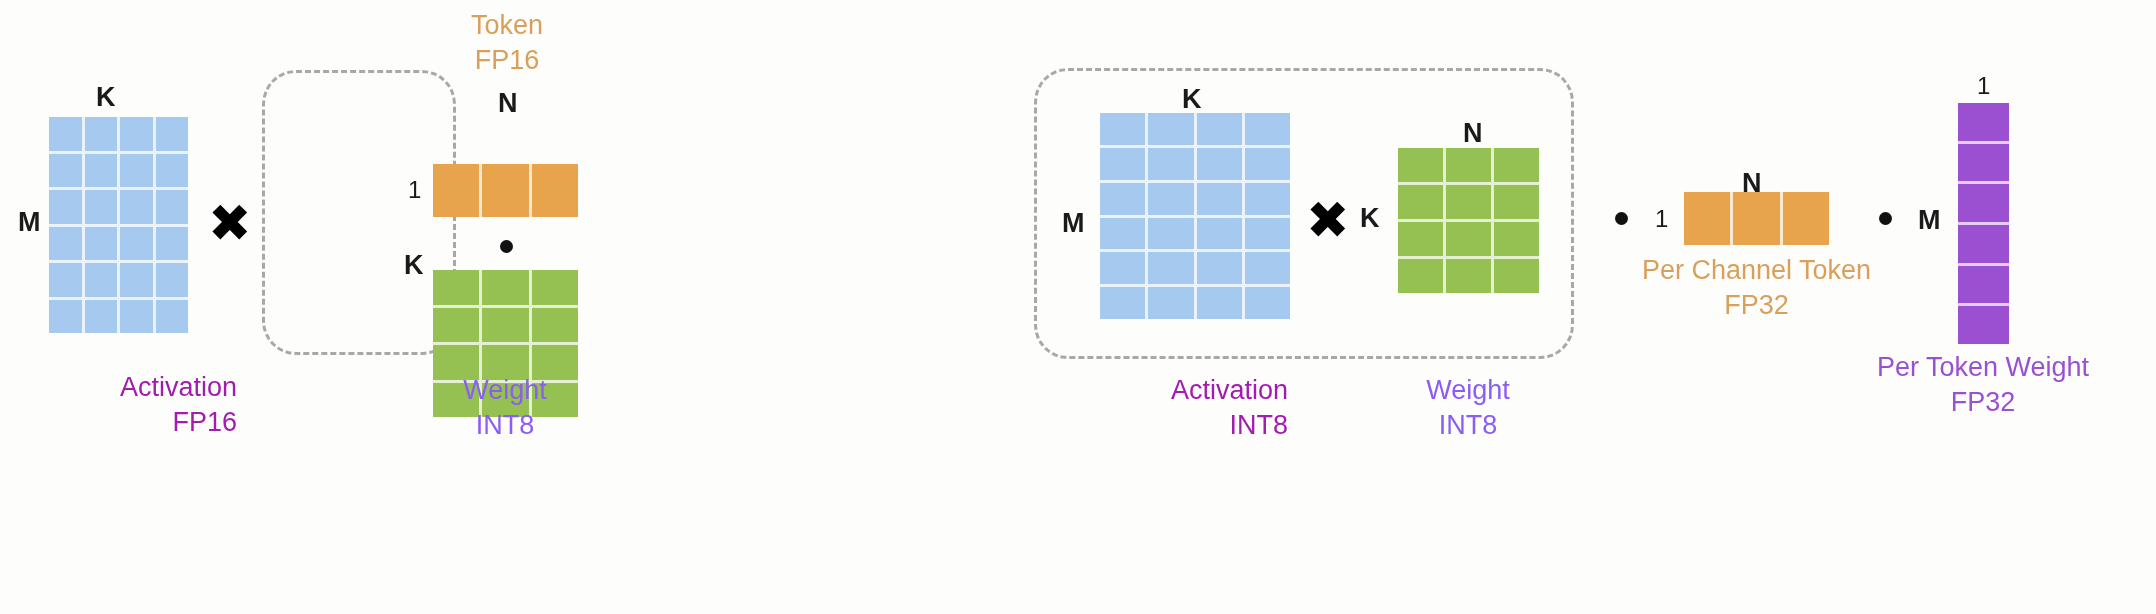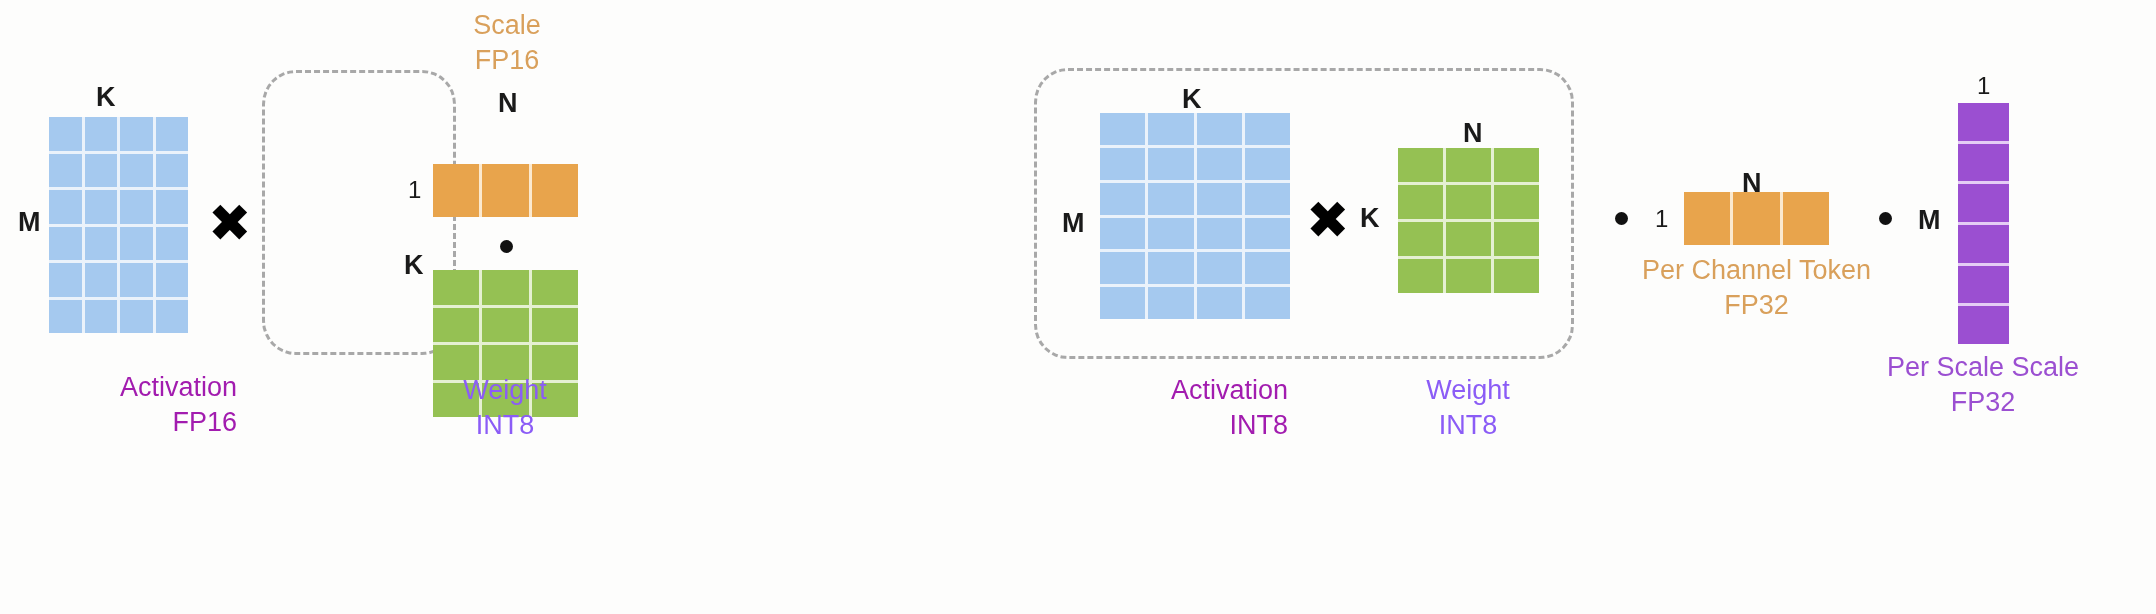--- a/index.html
+++ b/index.html
@@ -131,21 +131,21 @@
   <div class="caption cap-blue" style="left:0px; top:370px; width:237px;">
     <div>Activation</div>
     <div>FP16</div>
   </div>
 
   <div class="times" style="left:208px; top:197px;">✖</div>
 
   <div class="dashed-box" style="left:262px; top:70px; width:194px; height:285px;"></div>
 
   <div class="caption cap-orange" style="left:424px; top:8px; width:166px;">
-    <div>Scale</div>
+    <div>Token</div>
     <div>FP16</div>
   </div>
 
   <div class="dim-label" style="left:498px; top:90px;">N</div>
 
   <div class="dim-small" style="left:408px; top:178px;">1</div>
 
   <div class="matrix orange" style="left:433px; top:164px; width:145px; height:53px;
               grid-template-columns:repeat(3,1fr); grid-template-rows:repeat(1,1fr);">
     <div class="cell"></div>
@@ -272,17 +272,17 @@
               grid-template-columns:repeat(1,1fr); grid-template-rows:repeat(6,1fr);">
     <div class="cell"></div>
     <div class="cell"></div>
     <div class="cell"></div>
     <div class="cell"></div>
     <div class="cell"></div>
     <div class="cell"></div>
   </div>
 
   <div class="caption cap-purple" style="left:1855px; top:350px; width:256px;">
-    <div>Per Scale Scale</div>
+    <div>Per Token Weight</div>
     <div>FP32</div>
   </div>
 
 </div>
 
 </body></html>

